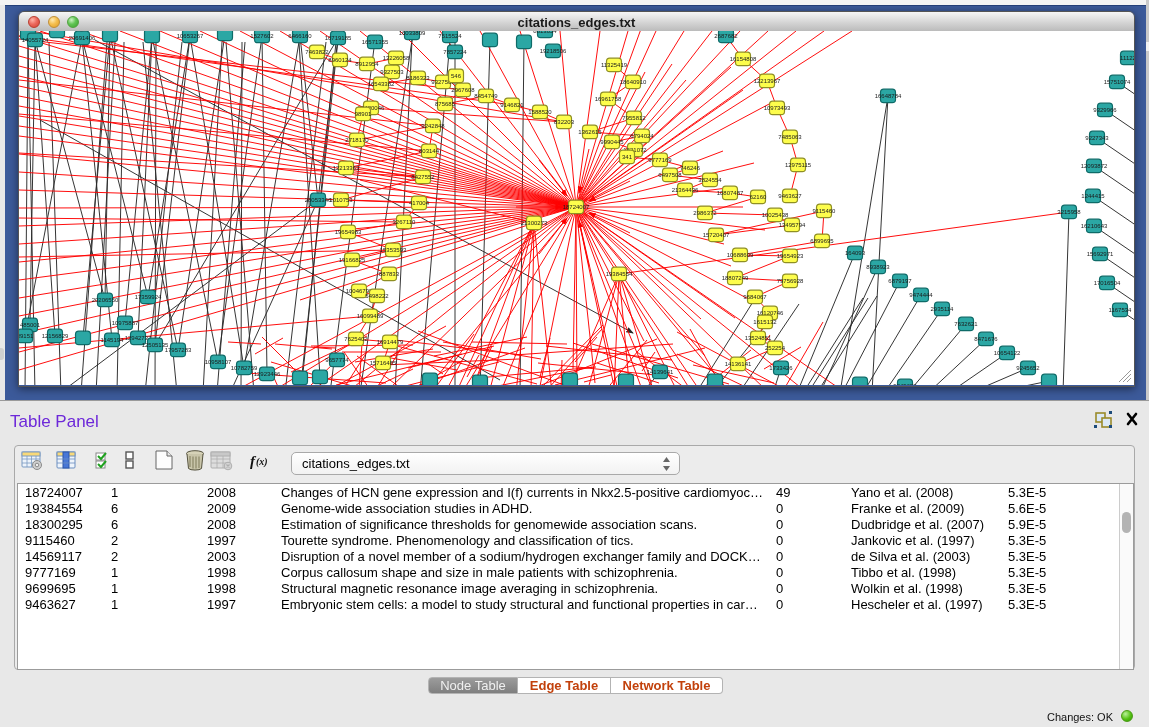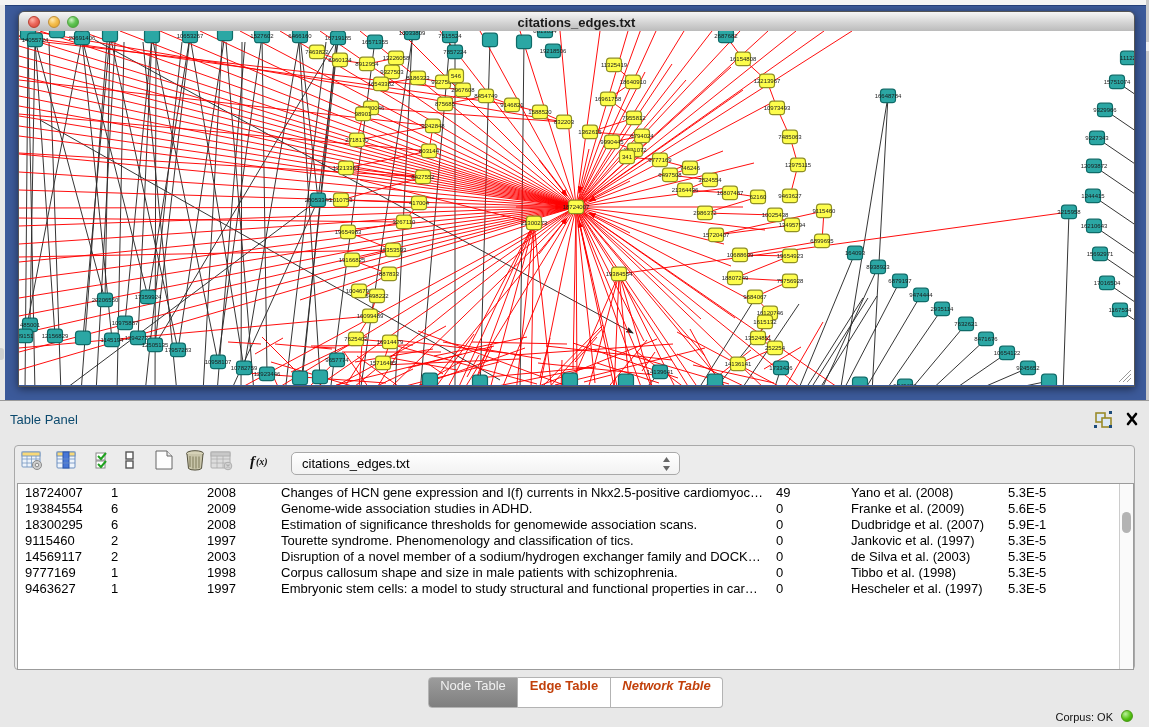--- a/index.html
+++ b/index.html
@@ -7,32 +7,32 @@
 #desk { position:absolute; left:5px; top:5px; width:1141px; height:395px; background:#3c5a9a; border-top:1px solid #24407a; }
 #deskR { position:absolute; right:0; top:0; width:3px; height:400px; background:#c9c9c9; }
 #macwin { position:absolute; left:13px; top:5px; width:1117px; height:376px; border:1px solid #555; border-radius:6px 6px 0 0; box-shadow:0 2px 8px rgba(0,0,0,.5); }
 #titlebar { position:absolute; left:0; top:0; width:100%; height:21px; border-radius:5px 5px 0 0; background:linear-gradient(#f6f6f6,#d0d0d0 60%,#b8b8b8); border-bottom:1px solid #7a7a7a; }
 #titlebar .t { text-align:center; font-size:13px; font-weight:bold; color:#1a1a1a; line-height:21px; }
 .tl { position:absolute; top:4px; width:12px; height:12px; border-radius:50%; }
 #rd { left:9px;  background:radial-gradient(circle at 35% 30%, #ffb3a7, #ec6a5e 45%, #d3402f); border:1px solid #b83e30;}
 #yl { left:29px; background:radial-gradient(circle at 35% 30%, #ffe9b0, #f5bf4f 45%, #df9b27); border:1px solid #c08e38;}
 #gr { left:48px; background:radial-gradient(circle at 35% 30%, #ccf3c2, #61c454 45%, #3da32f); border:1px solid #51a23f;}
 #tp { position:absolute; left:0; top:400px; width:1149px; height:327px; background:#e8e8e8; border-top:1px solid #9a9a9a; }
-#tp .hdr { position:absolute; left:10px; top:11px; font-size:13px; color:#0c4a6e; }
+#tp .hdr { position:absolute; left:10px; top:11px; font-size:17px; color:#6d28d9; }
 #panel { position:absolute; left:14px; top:44px; width:1121px; height:225px; background:#ececec; border:1px solid #a9a9a9; border-radius:4px; }
 #combo { position:absolute; left:276px; top:6px; width:389px; height:23px; background:linear-gradient(#fff,#f2f2f2); border:1px solid #a9a9a9; border-radius:5px; font-size:13px; line-height:21px; padding-left:10px; color:#000; }
 #tablewrap { position:absolute; left:2px; top:37px; width:1117px; height:187px; background:#fff; border:1px solid #9b9b9b; overflow:hidden; }
 table { border-collapse:collapse; table-layout:fixed; width:1076px; font-size:13px; }
 th { background:#b6ddee; font-weight:normal; font-size:13px; height:23px; border-right:1px solid #8fb6c9; border-bottom:1px solid #888; padding:0; color:#111; }
 th.sel { background:linear-gradient(#fdfdfd,#d4d4d4); border-right:1px solid #999; }
 td { height:16px; padding:0 0 0 7px; color:#000; white-space:nowrap; overflow:hidden; }
-#tabs { position:absolute; left:428px; top:276px; height:31px; display:flex; font-size:13px; font-weight:bold; }
+#tabs { position:absolute; left:428px; top:276px; height:17px; display:flex; font-size:13px; font-weight:bold; }
 #tabs div { line-height:16px; width:93px; text-align:center; background:#fff; border:1px solid #b3b3b3; border-left:none; color:#c2410c; }
 #tabs div.first { width:90px; border-left:1px solid #b3b3b3; border-radius:4px 0 0 4px; background:linear-gradient(#9c9c9c,#7f7f7f); color:#f0f0f0; font-weight:normal; }
-#tabs div.last { width:112px; border-radius:0 4px 4px 0;font-style:italic; }
+#tabs div.last { width:112px; border-radius:0 4px 4px 0; }
 #mem { position:absolute; right:36px; top:310px; font-size:11px; color:#111; }
 #memdot { position:absolute; right:16px; top:309px; width:12px; height:12px; border-radius:50%; background:radial-gradient(circle at 35% 30%, #b9f09a, #54c113 55%, #2f9703); border:1px solid #4a9a16; }
 #scrollbar { position:absolute; left:1101px; top:0px; width:14px; height:185px; background:#fafafa; border-left:1px solid #ccc; }
 #thumb { position:absolute; left:2px; top:28px; width:9px; height:21px; background:#b3b3b3; border-radius:5px; }
 </style></head>
 <body>
 <div id="app">
   <div id="desk">
     <div id="macwin">
       <div id="titlebar">
@@ -767,21 +767,21 @@
                 <td style="padding-left:4px">Franke et al. (2009)</td>
                 <td>5.6E-5</td>
               </tr>
 <tr>
                 <td>18300295</td>
                 <td>6</td>
                 <td>2008</td>
                 <td>Estimation of significance thresholds for genomewide association scans.</td>
                 <td>0</td>
                 <td style="padding-left:4px">Dudbridge et al. (2007)</td>
-                <td>5.9E-1</td>
+                <td>5.9E-5</td>
               </tr>
 <tr>
                 <td>9115460</td>
                 <td>2</td>
                 <td>1997</td>
                 <td>Tourette syndrome. Phenomenology and classification of tics.</td>
                 <td>0</td>
                 <td style="padding-left:4px">Jankovic et al. (1997)</td>
                 <td>5.3E-5</td>
               </tr>
@@ -797,35 +797,44 @@
 <tr>
                 <td>9777169</td>
                 <td>1</td>
                 <td>1998</td>
                 <td>Corpus callosum shape and size in male patients with schizophrenia.</td>
                 <td>0</td>
                 <td style="padding-left:4px">Tibbo et al. (1998)</td>
                 <td>5.3E-5</td>
               </tr>
 <tr>
+                <td>9699695</td>
+                <td>1</td>
+                <td>1998</td>
+                <td>Structural magnetic resonance image averaging in schizophrenia.</td>
+                <td>0</td>
+                <td style="padding-left:4px">Wolkin et al. (1998)</td>
+                <td>5.3E-5</td>
+              </tr>
+<tr>
                 <td>9463627</td>
                 <td>1</td>
                 <td>1997</td>
                 <td>Embryonic stem cells: a model to study structural and functional properties in car…</td>
                 <td>0</td>
                 <td style="padding-left:4px">Hescheler et al. (1997)</td>
                 <td>5.3E-5</td>
               </tr>
         </tbody>
           </table>
         <div id="scrollbar">
             <div id="thumb"></div>
           </div>
       </div>
     </div>
     <div id="tabs">
       <div class="first">Node Table</div>
         <div>Edge Table</div>
         <div class="last">Network Table</div>
     </div>
-    <div id="mem">Corpus: OK</div>
+    <div id="mem">Changes: OK</div>
       <div id="memdot"></div>
   </div>
 </div>
 </body></html>

